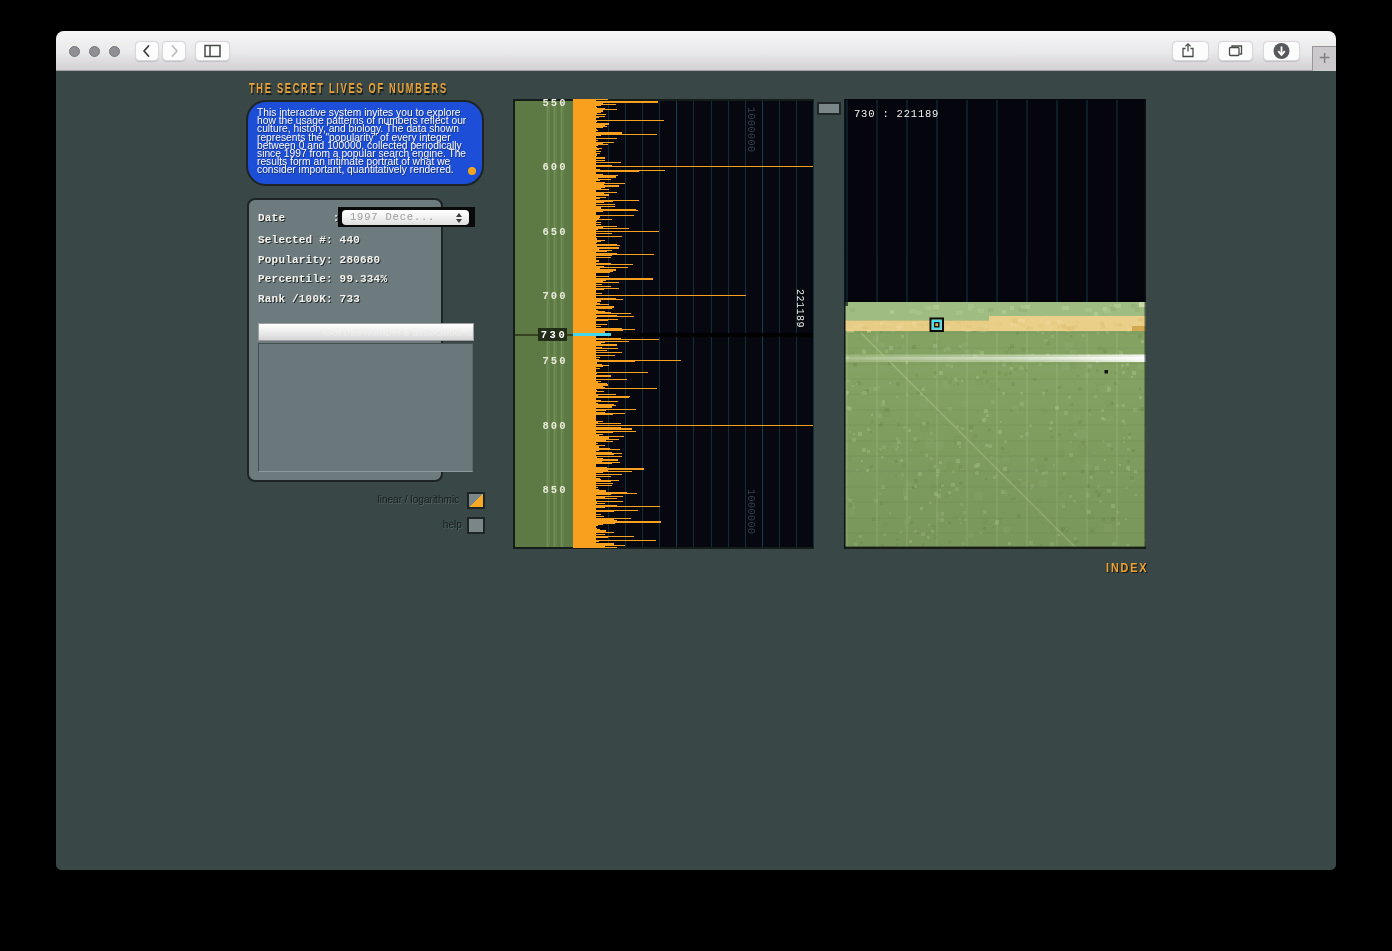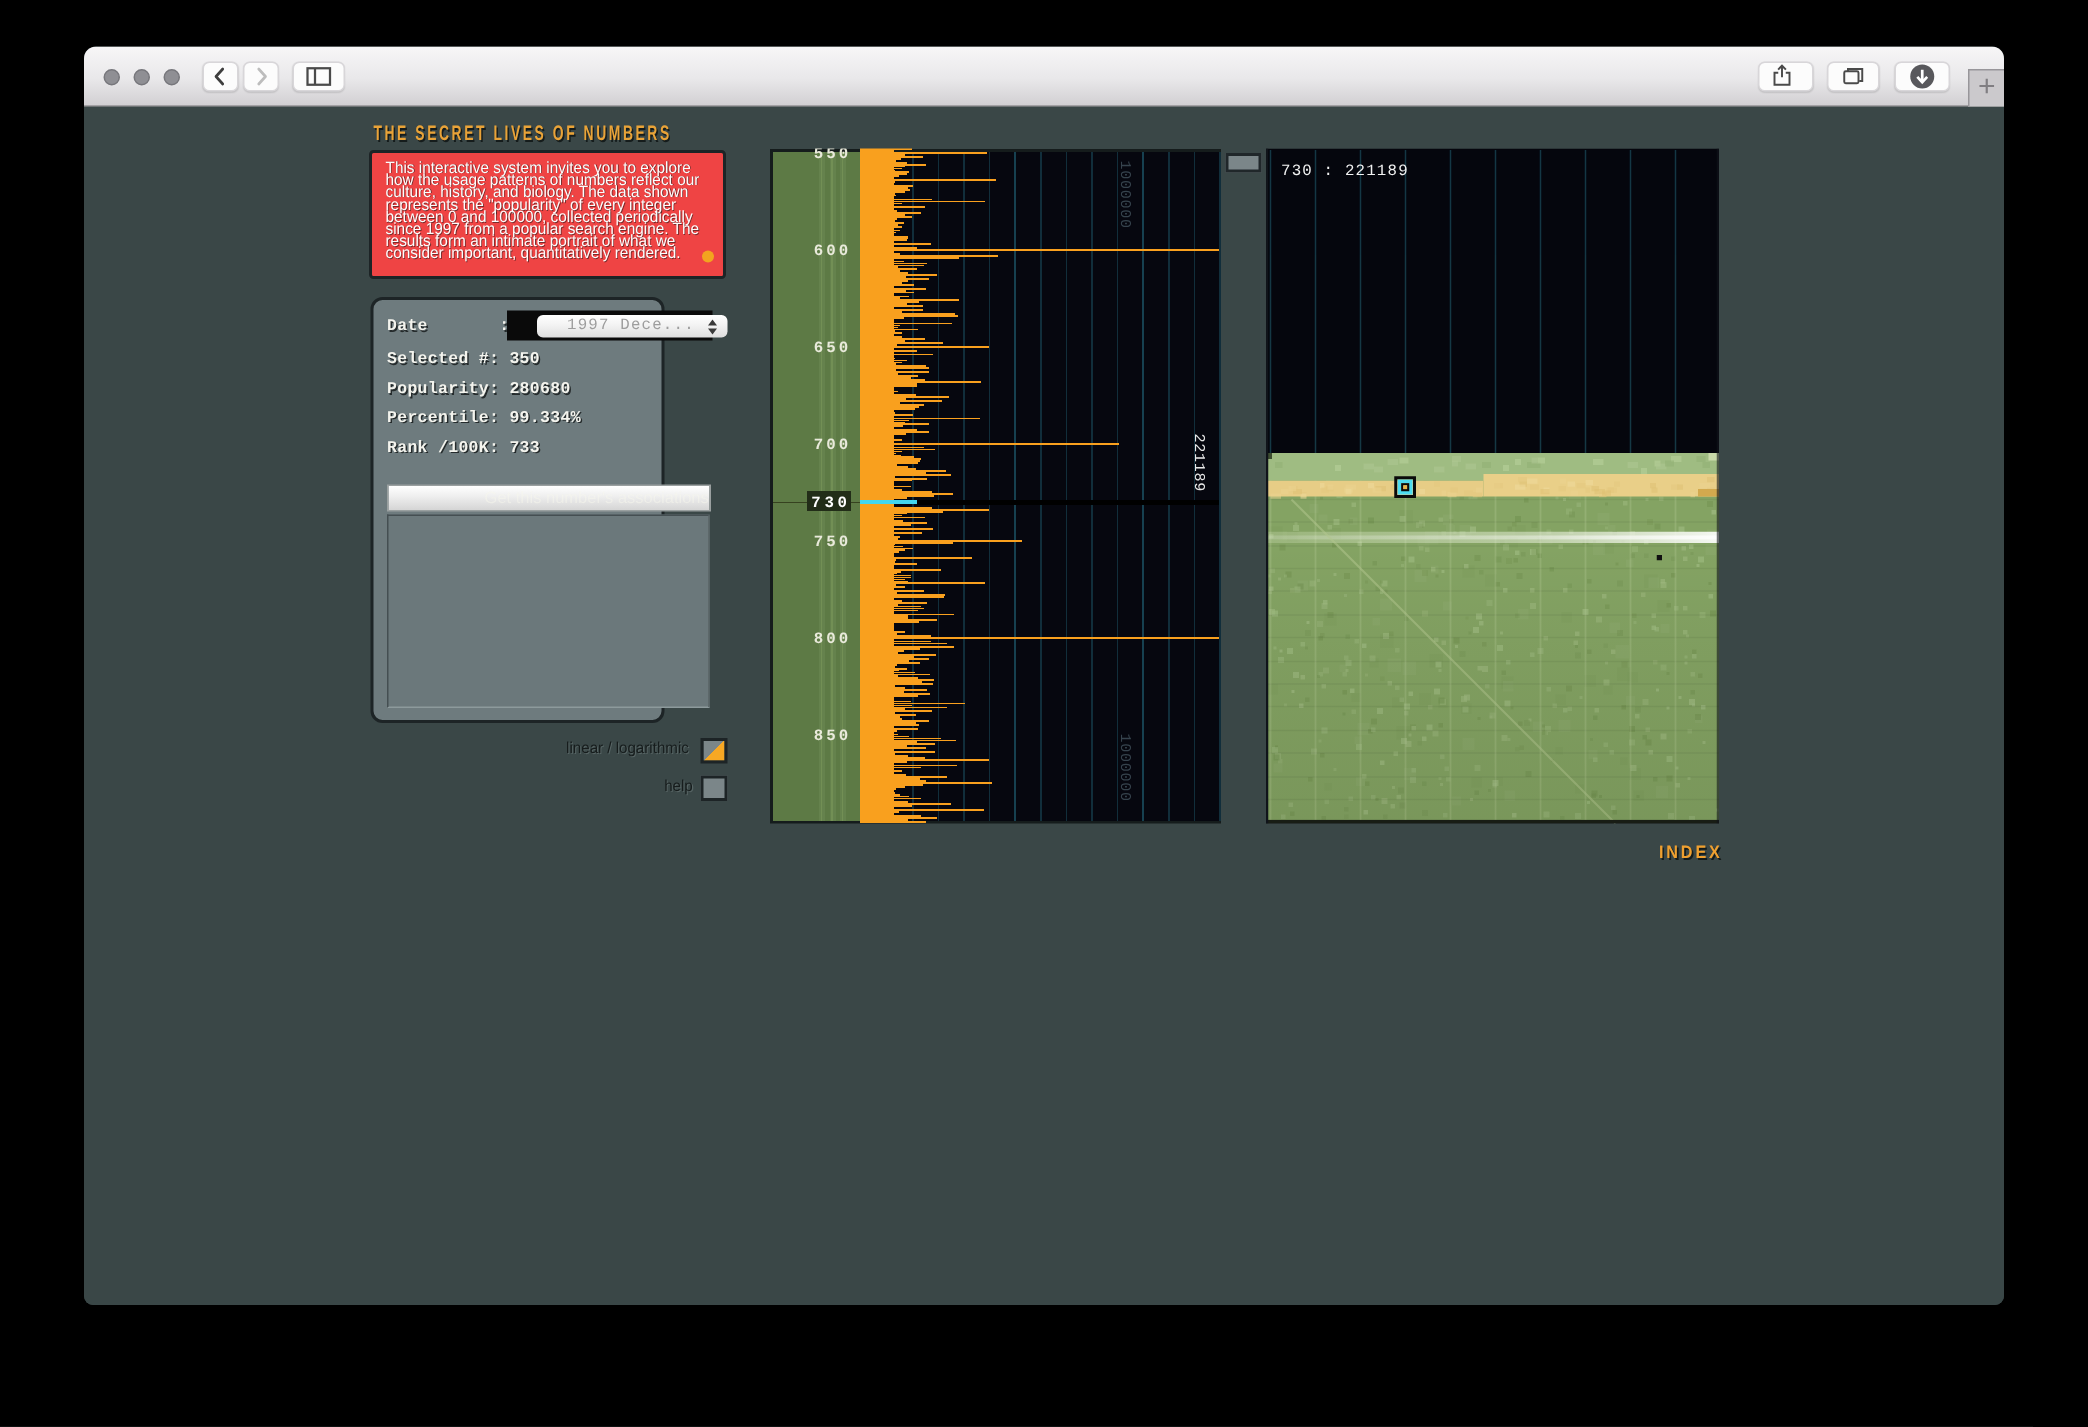--- a/index.html
+++ b/index.html
@@ -17,37 +17,37 @@
   font-size:12.5px; color:#2c2c2c; text-align:center; line-height:18px; }
 #plustab { position:absolute; right:0; top:15px; width:24px; height:25px;
   background:#cbc9cc; border-left:1px solid #98969a; border-top:1px solid #98969a;
   color:#807e82; font-size:20px; font-weight:300; text-align:center; line-height:22px; }
 #content { position:absolute; left:0; top:41px; width:1280px; height:798px; background:#3a4747; }
 #title { position:absolute; left:193px; top:8px; width:300px;
   font-size:14px; font-weight:bold; color:#e9a338; letter-spacing:2.6px;
   white-space:nowrap; transform:scaleX(0.66); transform-origin:left;
   text-shadow:1.5px 1.5px 0 #151c1c; }
 #infobox { position:absolute; left:190px; top:28px; width:238px; height:86px;
-  background:#ef4444; border:2px solid #1d2426; border-radius:3px;padding-left:35px; }
+  background:#1d4ed8; border:2px solid #1d2426; border-radius:20px;padding-left:35px; }
 #infotext { position:absolute; left:8.5px; top:6px; width:245px;
   font-size:10.8px; line-height:8.2px; color:#fdfdfd; white-space:nowrap;
   transform:scaleX(0.95); transform-origin:left top;
   text-shadow:0.6px 0.6px 0 rgba(20,25,25,0.55); }
 #infodot { position:absolute; left:219.5px; top:64.5px; width:8px; height:8px;
   border-radius:50%; background:#f2a41f; }
 #panel { position:absolute; left:191px; top:126px; width:196px; height:284px;
   background:#6e7b7e; border:2px solid #1d2426; border-radius:8px; }
 .prow { position:absolute; left:9px; font-family:"Liberation Mono",monospace;
   font-size:11px; font-weight:bold; color:#f4f4ee; white-space:pre;
   text-shadow:1px 1px 0 #252b2c; letter-spacing:0.2px; }
 #dd { position:absolute; left:89px; top:7px; width:137px; height:20px; background:#0a0a0a; }
-#ddi { position:absolute; left:20px; top:2.5px; width:127px; height:15px; border-radius:4px;
+#ddi { position:absolute; left:4px; top:2.5px; width:127px; height:15px; border-radius:4px;
   background:linear-gradient(#ffffff,#f3f3f3 45%,#dedede);
   font-family:"Liberation Mono",monospace; font-size:10.5px; color:#9d9d9d;
-  letter-spacing:0.8px; line-height:15px; padding-left:20px; }
+  letter-spacing:0.8px; line-height:15px; padding-left:8px; }
 .arr { position:absolute; right:7px; width:0; height:0;
   border-left:3.5px solid transparent; border-right:3.5px solid transparent; }
 #gbtn { position:absolute; left:8.5px; top:122.5px; width:216px; height:18px;
   background:linear-gradient(#ffffff,#f0f0f0 40%,#d5d5d5); border:1px solid #9aa0a0;
   font-size:11px; color:rgba(248,248,238,0.5); text-align:right; line-height:16px; }
 #tarea { position:absolute; left:8.5px; top:142.5px; width:215px; height:129px;
   border:1px solid #454f52; border-bottom-color:#8d9a9c; border-right-color:#5d686a;
   background:#6b787b; }
 .ctlrow { position:absolute; font-size:10.5px; color:#161c1c; white-space:nowrap;
   transform:scaleX(0.96); transform-origin:right;
@@ -114,21 +114,21 @@
     <div id="infodot"></div>
   </div>
   <div id="panel">
     <div class="prow" style="top:12px">Date       :</div>
     <div id="dd">
           <div id="ddi">1997 Dece...
       <div class="arr" style="top:3.5px; border-bottom:4.5px solid #3a3a3a;"></div>
       <div class="arr" style="top:9.5px; border-top:4.5px solid #3a3a3a;"></div>
     </div>
         </div>
-    <div class="prow" style="top:33.5px">Selected #: 350</div>
+    <div class="prow" style="top:33.5px">Selected #: 440</div>
     <div class="prow" style="top:53.5px">Popularity: 280680</div>
     <div class="prow" style="top:73px">Percentile: 99.334%</div>
     <div class="prow" style="top:92.5px">Rank /100K: 733</div>
     <div id="gbtn">Get this number's associations</div>
     <div id="tarea"></div>
   </div>
   <div class="ctlrow" style="right:877px; top:421px">linear / logarithmic</div>
   <div class="sq" style="top:420px; background:linear-gradient(135deg,#7b8689 49.5%,#f7a824 50.5%)"></div>
   <div class="ctlrow" style="right:874px; top:446px">help</div>
   <div class="sq" style="top:445px"></div>

